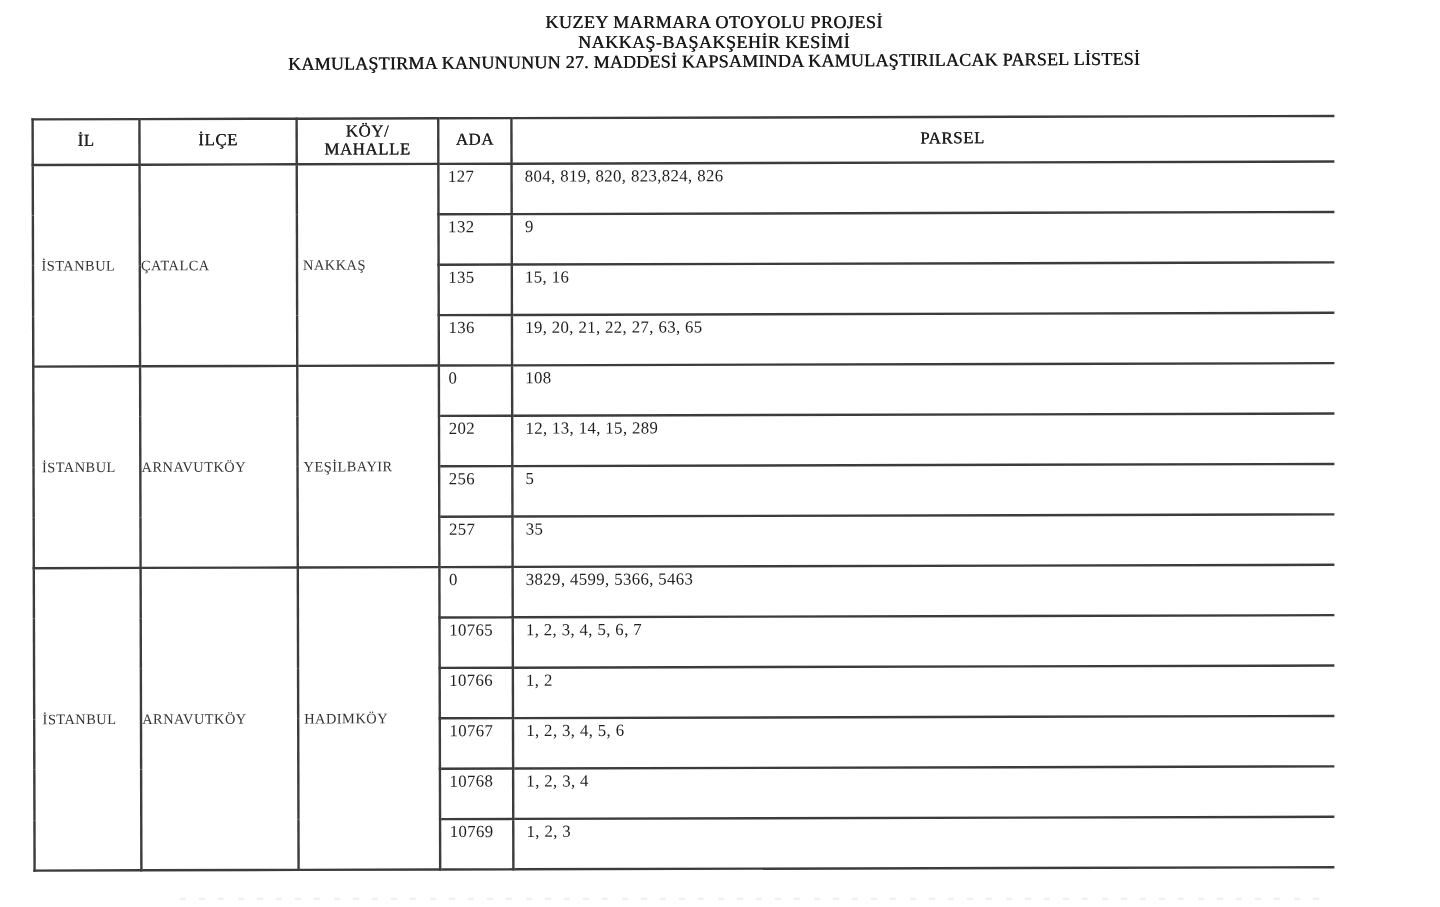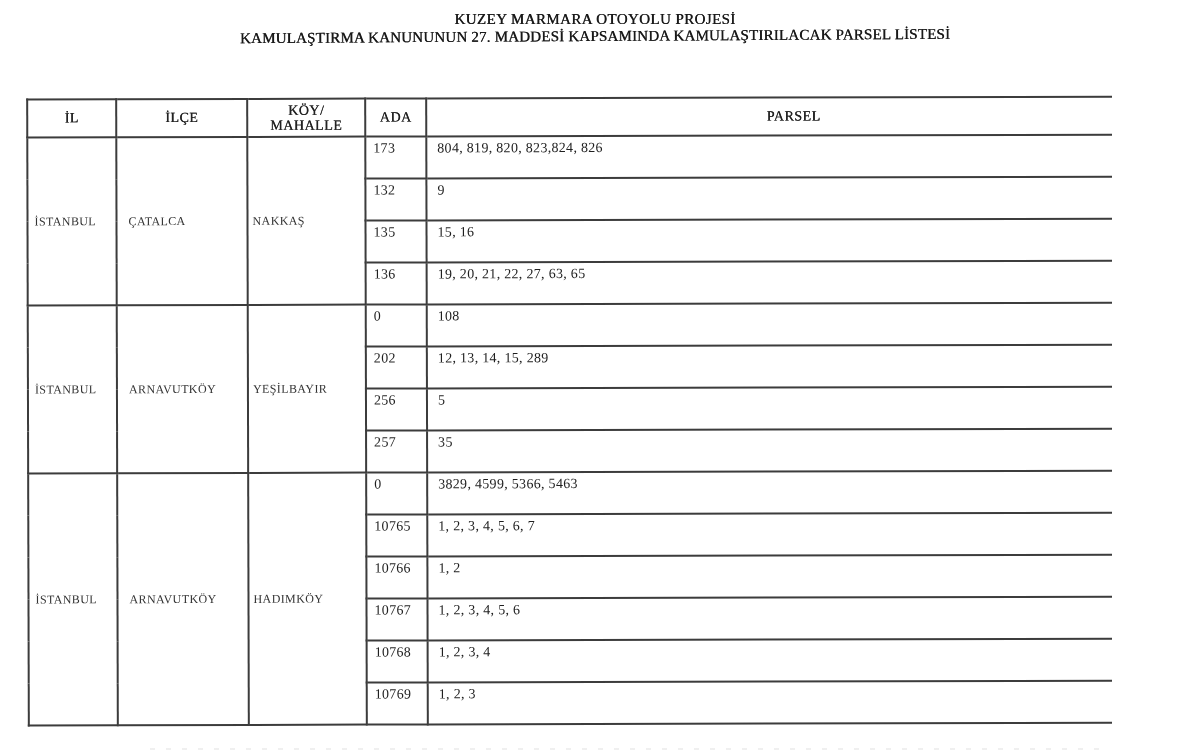--- a/index.html
+++ b/index.html
@@ -66,21 +66,21 @@
   }
   th.th-koy { white-space: pre-line; line-height: 15px; margin-left: 48px; }
   .group-cell {
     vertical-align: middle;
     text-align: left;
     font-size: 12px;
     color: #343434;
     letter-spacing: 0.4px;
   }
   .cell-il   { padding-left: 6px;  }
-  .cell-ilce { padding-left: 11px; }
+  .cell-ilce { }
   .cell-koy  { padding-left: 4px;  }
   .cell-ada, .cell-parsel {
     vertical-align: top;
     font-size: 14px;
     padding-top: 3px;
     color: #1f1f1f;
     letter-spacing: 0.3px;
     line-height: 16px;
   }
   .cell-ada    { padding-left: 7px;  }
@@ -99,20 +99,21 @@
     opacity: 0.7;
   }
 </style>
 </head>
 <body>
 
 <div class="page">
 
   <div class="title-block">
     <div class="t-line">KUZEY MARMARA OTOYOLU PROJESİ</div>
+    <div class="t-line">NAKKAŞ-BAŞAKŞEHİR KESİMİ</div>
     <div class="t-line t-line-4">KAMULAŞTIRMA KANUNUNUN 27. MADDESİ KAPSAMINDA KAMULAŞTIRILACAK PARSEL LİSTESİ</div>
   </div>
 
   <table class="parcel-table">
     <colgroup>
       <col style="width:89px">
       <col style="width:131px">
       <col style="width:118px">
       <col style="width:61px">
       <col>
@@ -125,21 +126,21 @@
 MAHALLE</th>
         <th>ADA</th>
         <th>PARSEL</th>
       </tr>
     </thead>
     <tbody>
         <tr>
           <td rowspan="4" class="group-cell cell-il">İSTANBUL</td>
           <td rowspan="4" class="group-cell cell-ilce">ÇATALCA</td>
           <td rowspan="4" class="group-cell cell-koy">NAKKAŞ</td>
-          <td class="cell-ada">173</td>
+          <td class="cell-ada">127</td>
           <td class="cell-parsel">804, 819, 820, 823,824, 826</td>
         </tr>
         <tr>
           <td class="cell-ada">132</td>
           <td class="cell-parsel">9</td>
         </tr>
         <tr>
           <td class="cell-ada">135</td>
           <td class="cell-parsel">15, 16</td>
         </tr>

